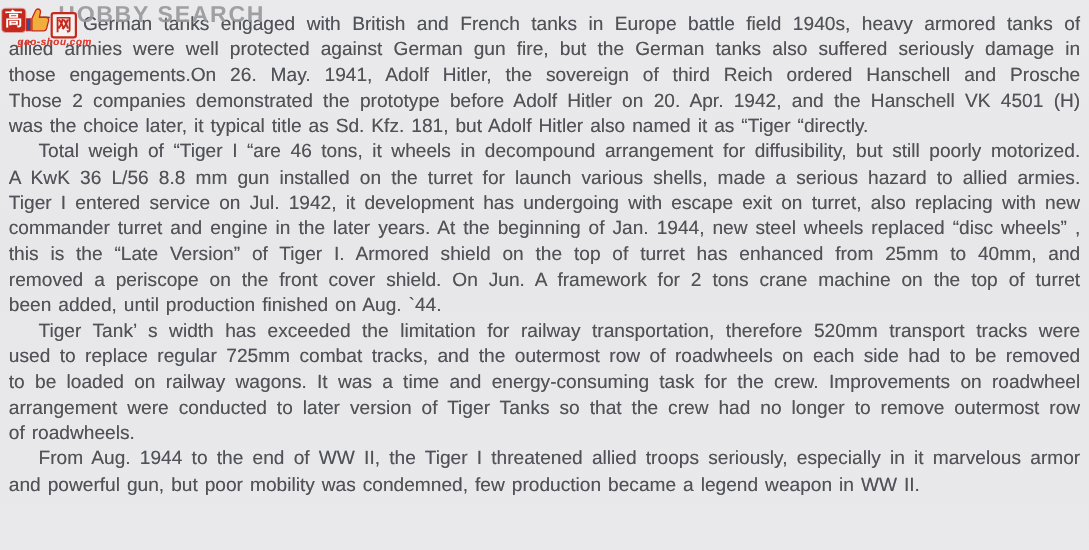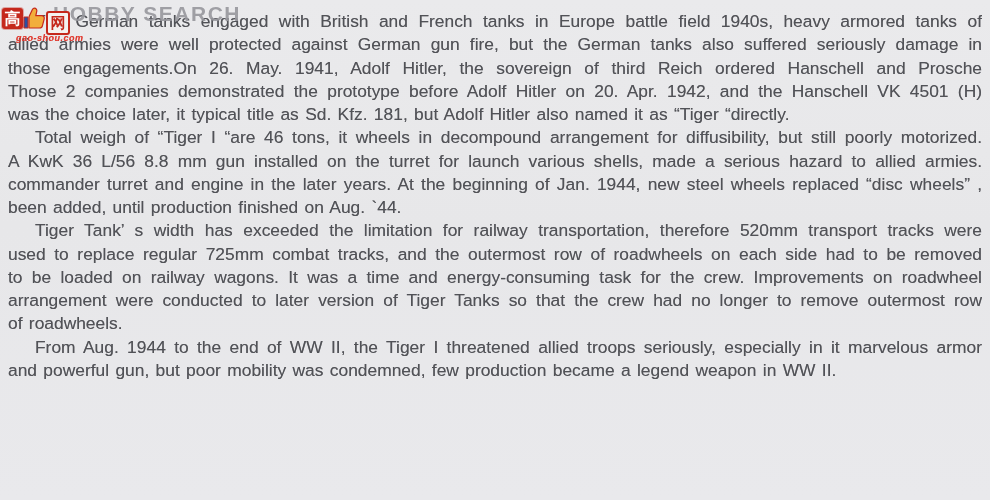--- a/index.html
+++ b/index.html
@@ -109,21 +109,24 @@
   <div class="text-block">
 
     <div class="line indent">The German tanks engaged with British and French tanks in Europe battle field 1940s, heavy armored tanks of</div>
     <div class="line">allied armies were well protected against German gun fire, but the German tanks also suffered seriously damage in</div>
     <div class="line">those engagements.On 26. May. 1941, Adolf Hitler, the sovereign of third Reich ordered Hanschell and Prosche</div>
     <div class="line">Those 2 companies demonstrated the prototype before Adolf Hitler on 20. Apr. 1942, and the Hanschell VK 4501 (H)</div>
     <div class="line last">was the choice later, it typical title as Sd. Kfz. 181, but Adolf Hitler also named it as “Tiger “directly.</div>
 
     <div class="line indent">Total weigh of “Tiger I “are 46 tons, it wheels in decompound arrangement for diffusibility, but still poorly motorized.</div>
     <div class="line">A KwK 36 L/56 8.8 mm gun installed on the turret for launch various shells, made a serious hazard to allied armies.</div>
+    <div class="line">Tiger I entered service on Jul. 1942, it development has undergoing with escape exit on turret, also replacing with new</div>
     <div class="line">commander turret and engine in the later years. At the beginning of Jan. 1944, new steel wheels replaced “disc wheels” ,</div>
+    <div class="line">this is the “Late Version” of Tiger I. Armored shield on the top of turret has enhanced from 25mm to 40mm, and</div>
+    <div class="line">removed a periscope on the front cover shield. On Jun. A framework for 2 tons crane machine on the top of turret</div>
     <div class="line last">been added, until production finished on Aug. `44.</div>
 
     <div class="line indent">Tiger Tank’ s width has exceeded the limitation for railway transportation, therefore 520mm transport tracks were</div>
     <div class="line">used to replace regular 725mm combat tracks, and the outermost row of roadwheels on each side had to be removed</div>
     <div class="line">to be loaded on railway wagons. It was a time and energy-consuming task for the crew. Improvements on roadwheel</div>
     <div class="line">arrangement were conducted to later version of Tiger Tanks so that the crew had no longer to remove outermost row</div>
     <div class="line last">of roadwheels.</div>
 
     <div class="line indent">From Aug. 1944 to the end of WW II, the Tiger I threatened allied troops seriously, especially in it marvelous armor</div>
     <div class="line last">and powerful gun, but poor mobility was condemned, few production became a legend weapon in WW II.</div>

